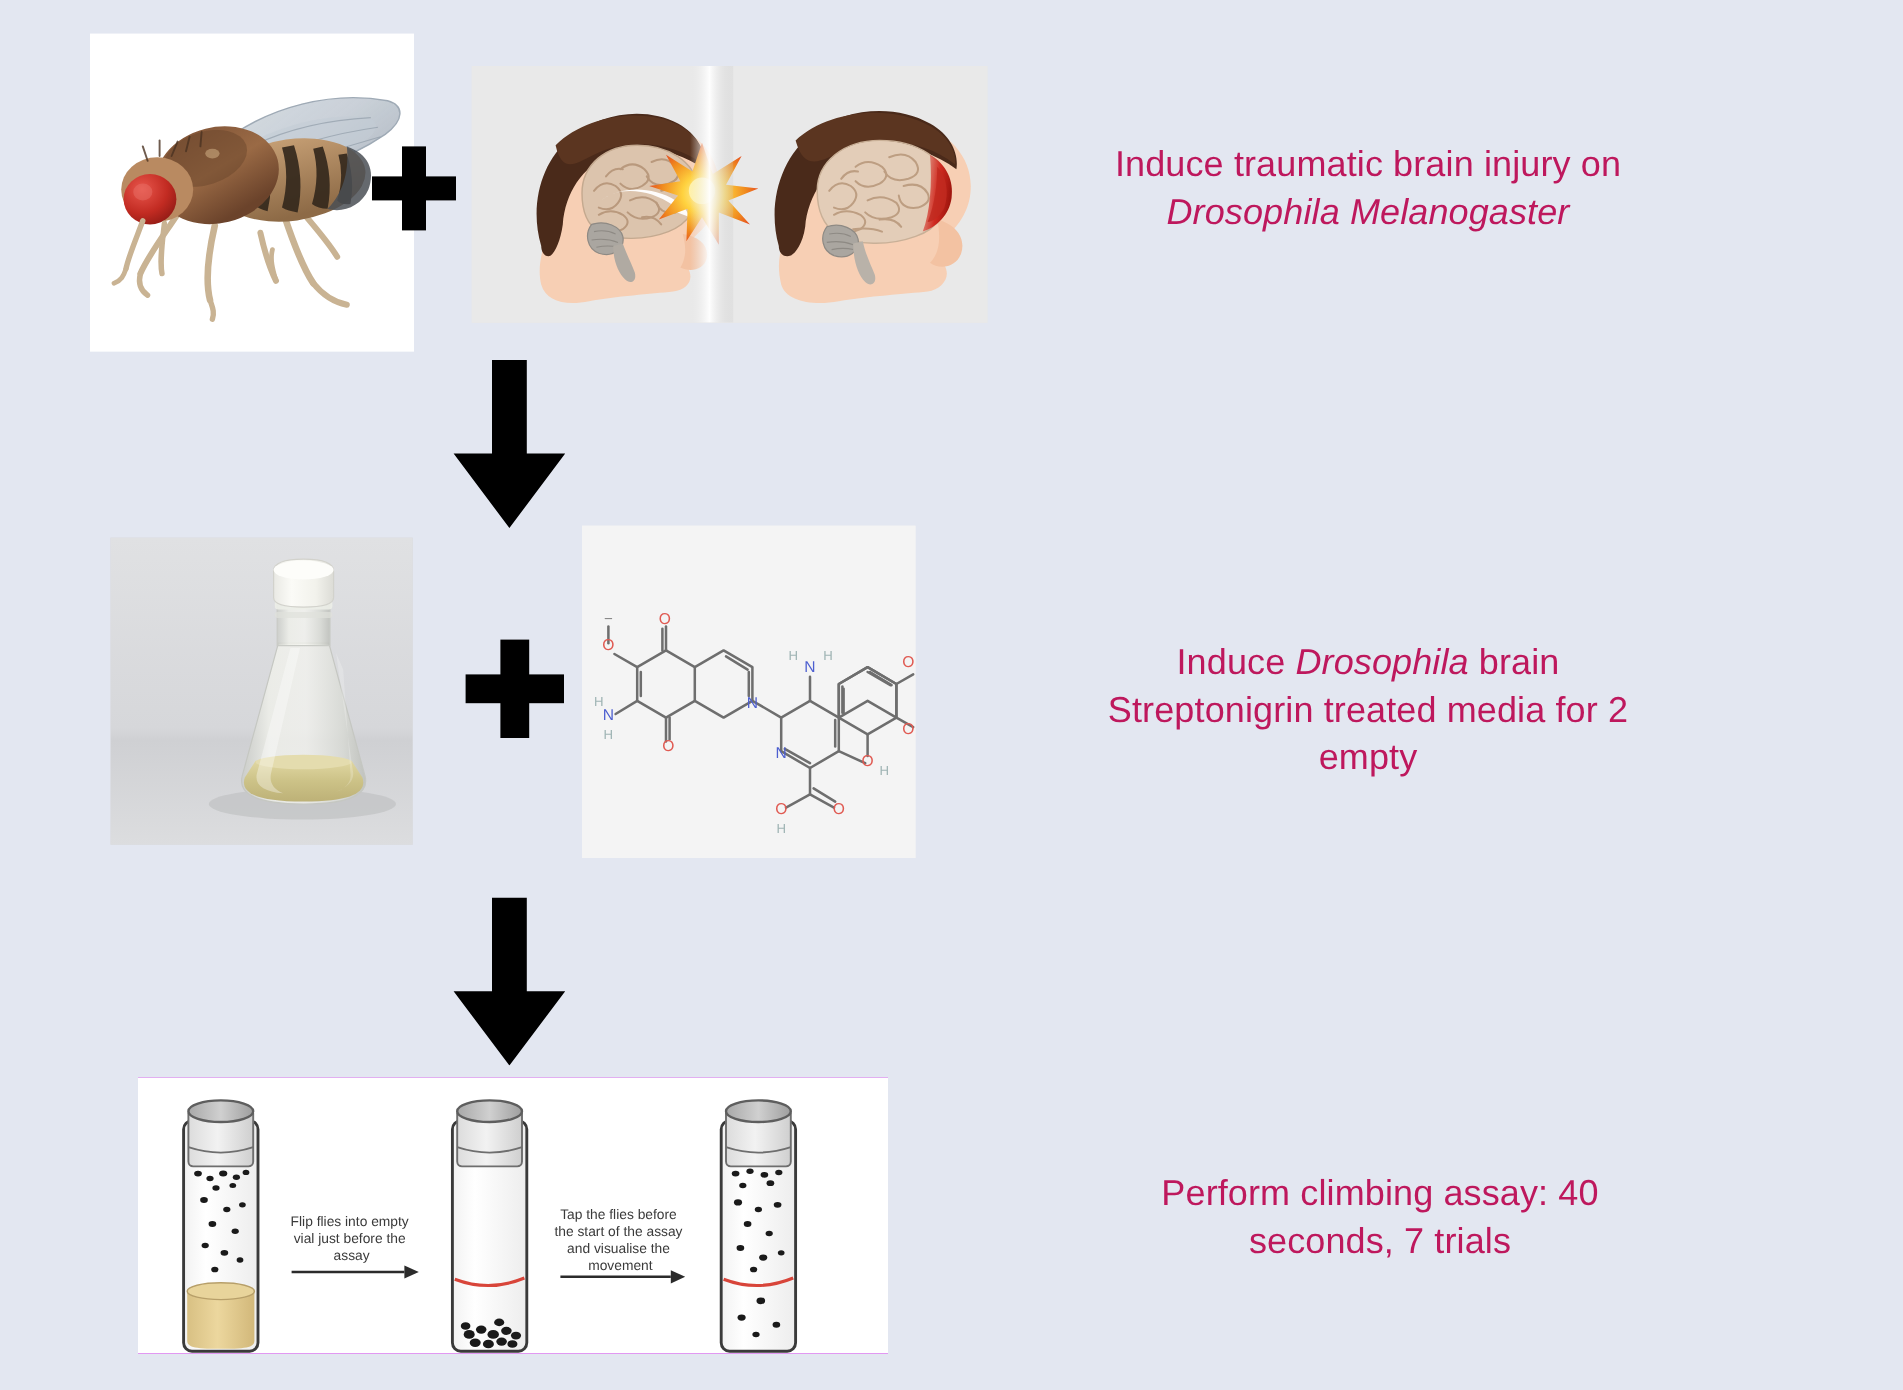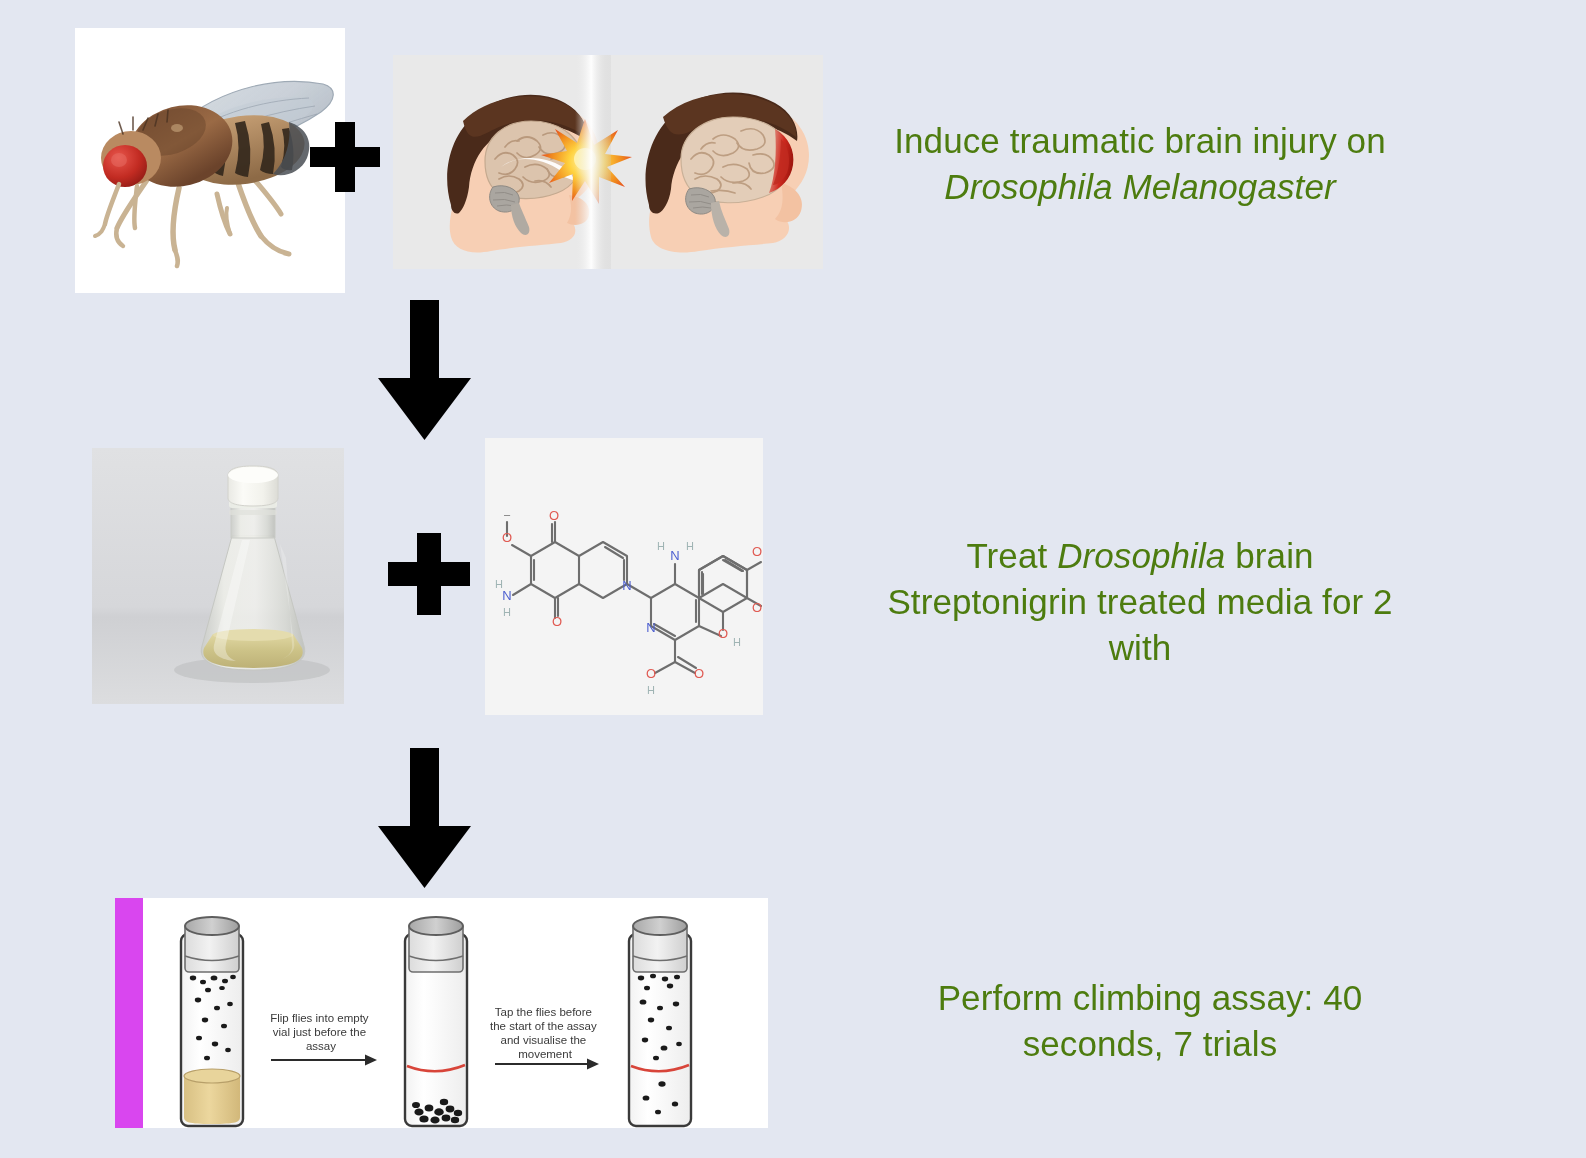--- a/index.html
+++ b/index.html
@@ -18,22 +18,22 @@
     position: absolute;
     inset: 0;
   }
 
   
   .panel { position: absolute; }
 
   
   .caption {
     position: absolute;
-    color: #4d7c0f;
-    font-size: 35px;
+    color: #be185d;
+    font-size: 30px;
     line-height: 1.32;
     text-align: center;
     letter-spacing: 0.1px;
   }
   .caption i { }
 
   
   .plus {
     position: absolute;
     color: #000;
@@ -72,21 +72,20 @@
     position: absolute;
     background: #f4f4f4;
     overflow: hidden;
   }
 
   
   .assay-photo {
     position: absolute;
     background: #d946ef;
     overflow: hidden;
-    padding-left: 28px;
   }
   .assay-label {
     position: absolute;
     font-family: "Liberation Sans", sans-serif;
     font-size: 11.5px;
     line-height: 1.25;
     color: #3a3a3a;
     text-align: center;
   }
 </style>
@@ -425,23 +424,23 @@
         <text x="166" y="256" fill="#9fb4b4" font-size="11">H</text>
         <text x="238" y="200" fill="#e05a52">O</text>
         <text x="252" y="208" fill="#9fb4b4" font-size="11">H</text>
         <text x="272" y="118" fill="#e05a52">O</text>
         <text x="272" y="174" fill="#e05a52">O</text>
       </g>
     </svg>
   </div>
 
   <div class="caption" style="left:855px;top:533px;width:570px;">
-    <span>Treat </span><i>Drosophila</i><span> brain</span><br>
+    <span>Induce </span><i>Drosophila</i><span> brain</span><br>
     <span>Streptonigrin treated media for 2</span><br>
-    <span>with</span>
+    <span>empty</span>
   </div>
 
   <div class="down-arrow" style="left:372px;top:748px;width:105px;height:140px;">
     <svg viewBox="0 0 105 140" width="105" height="140">
       <path d="M38,0 L67,0 L67,78 L99,78 L52.5,140 L6,78 L38,78 Z" fill="#000000"></path>
     </svg>
   </div>
 
   <div class="assay-photo panel" style="left:115px;top:898px;width:625px;height:230px;">
     <svg viewBox="0 0 625 230" width="625" height="230">

